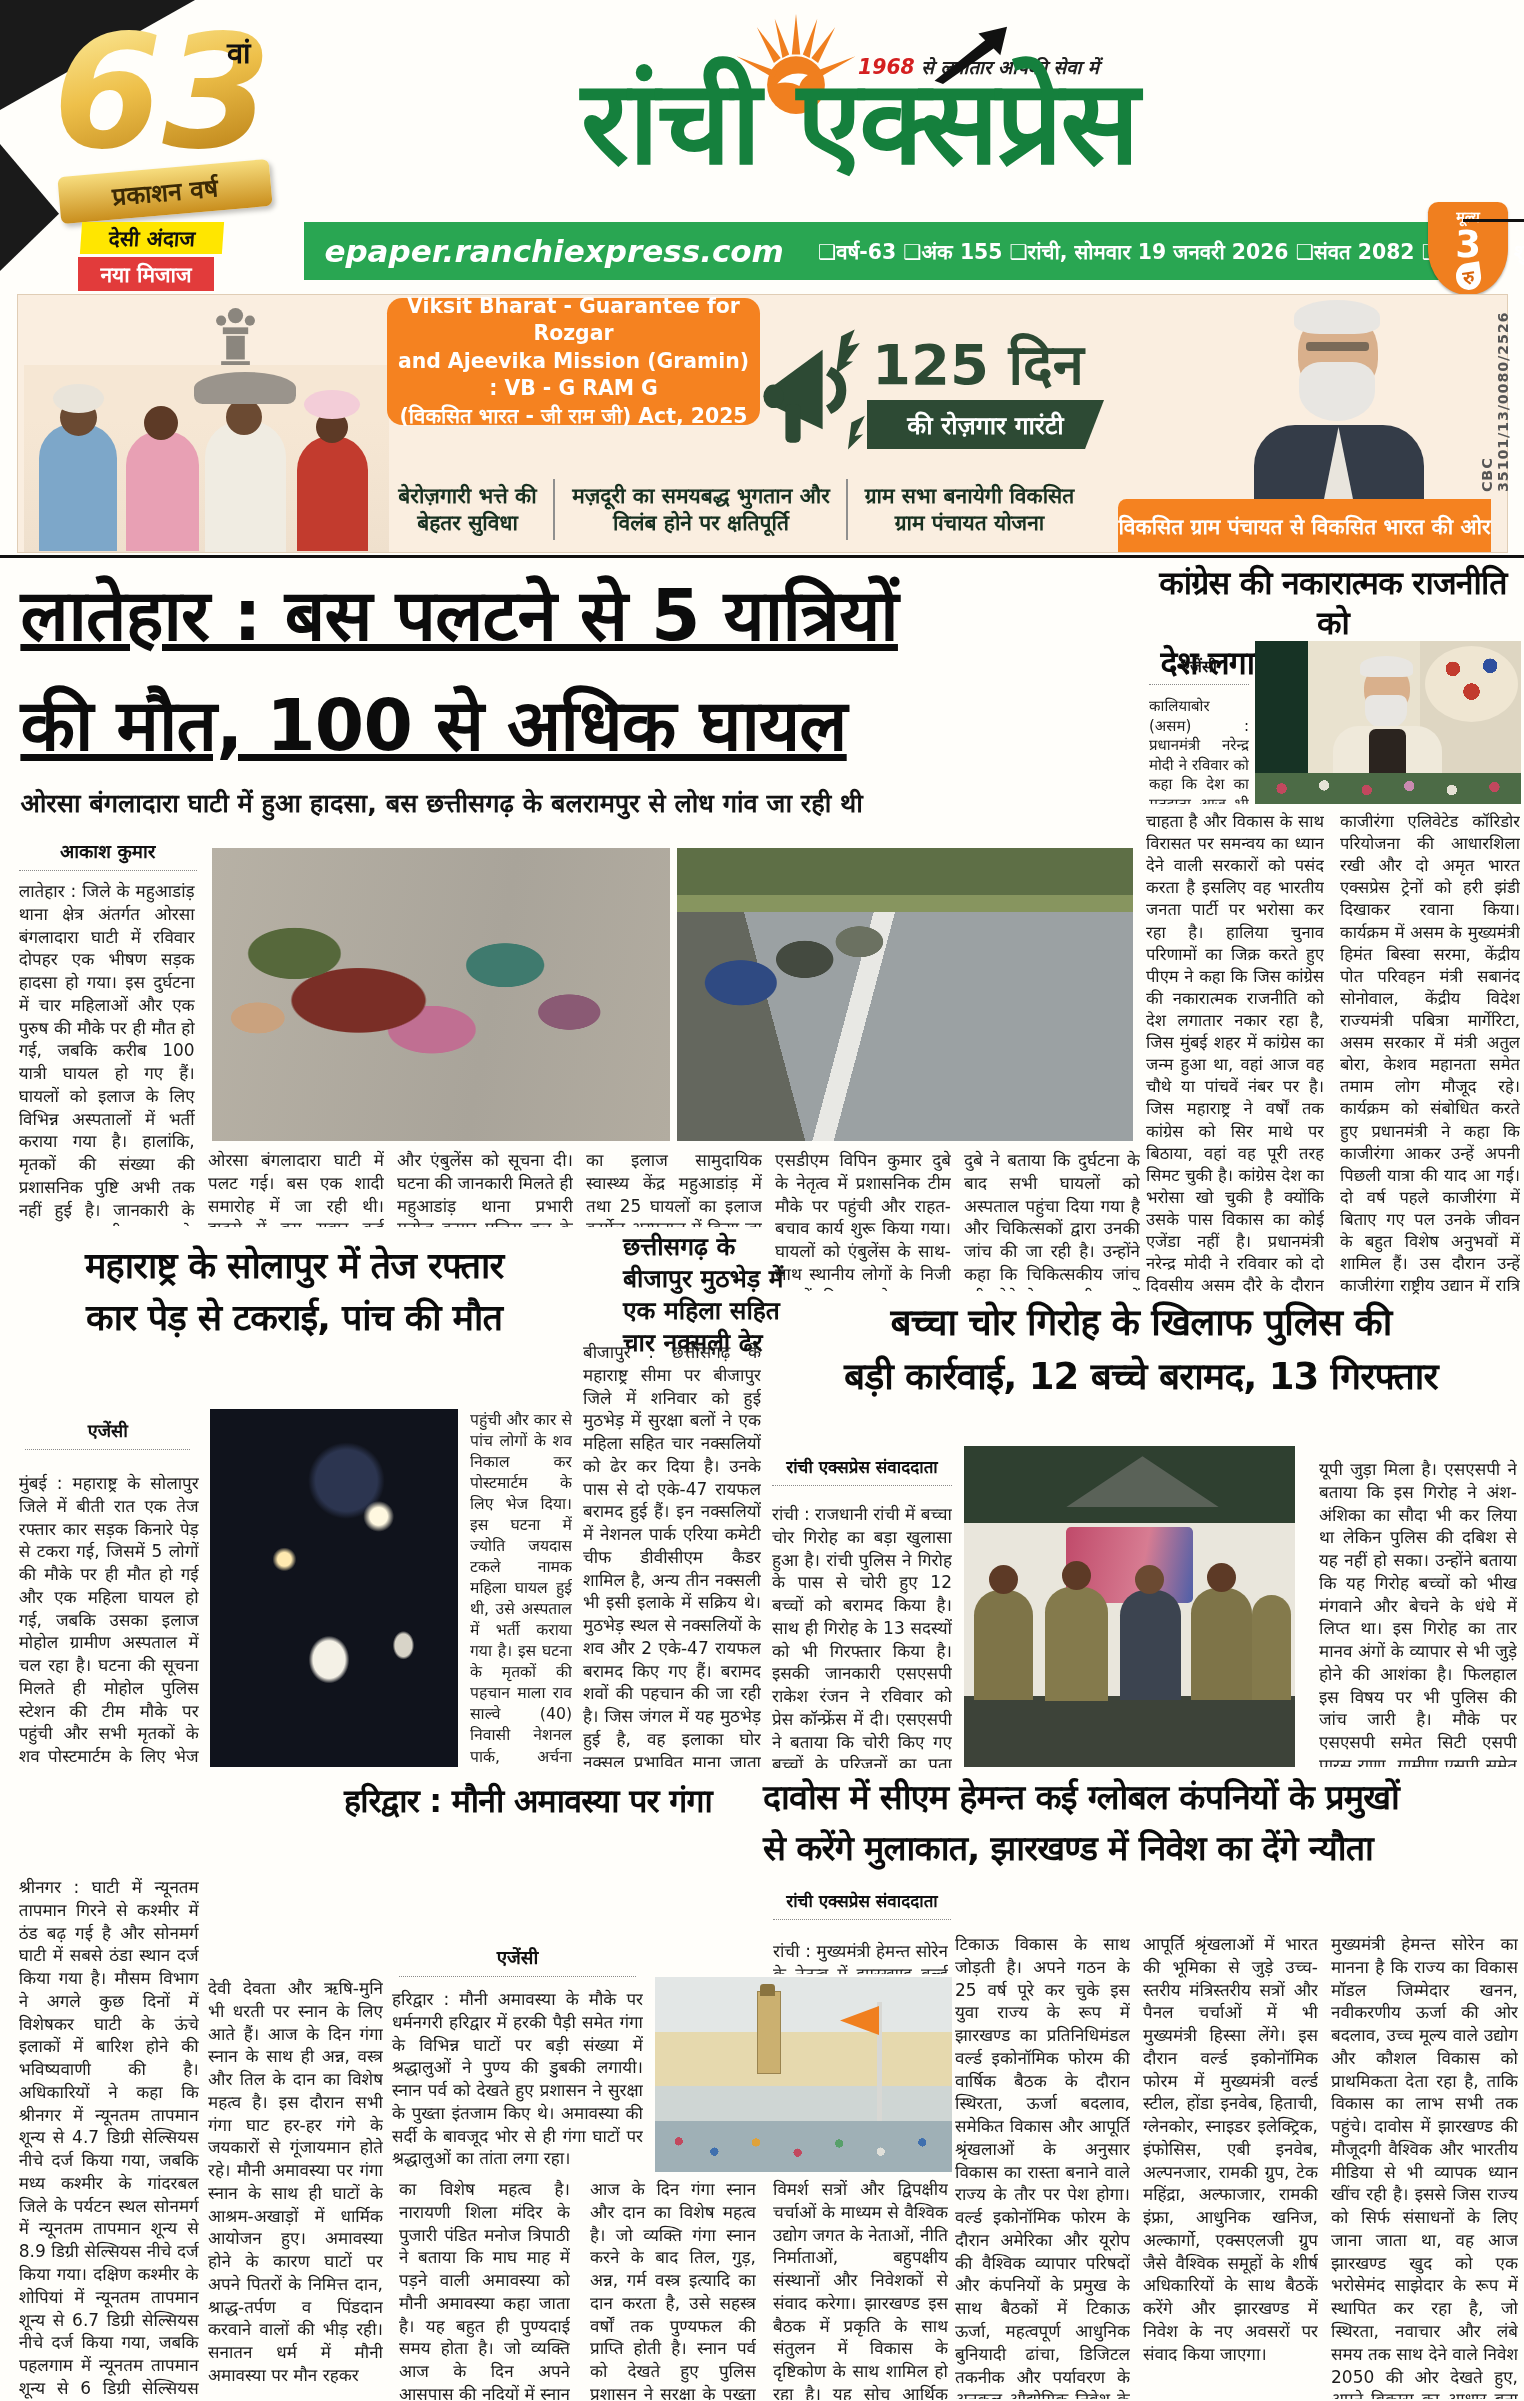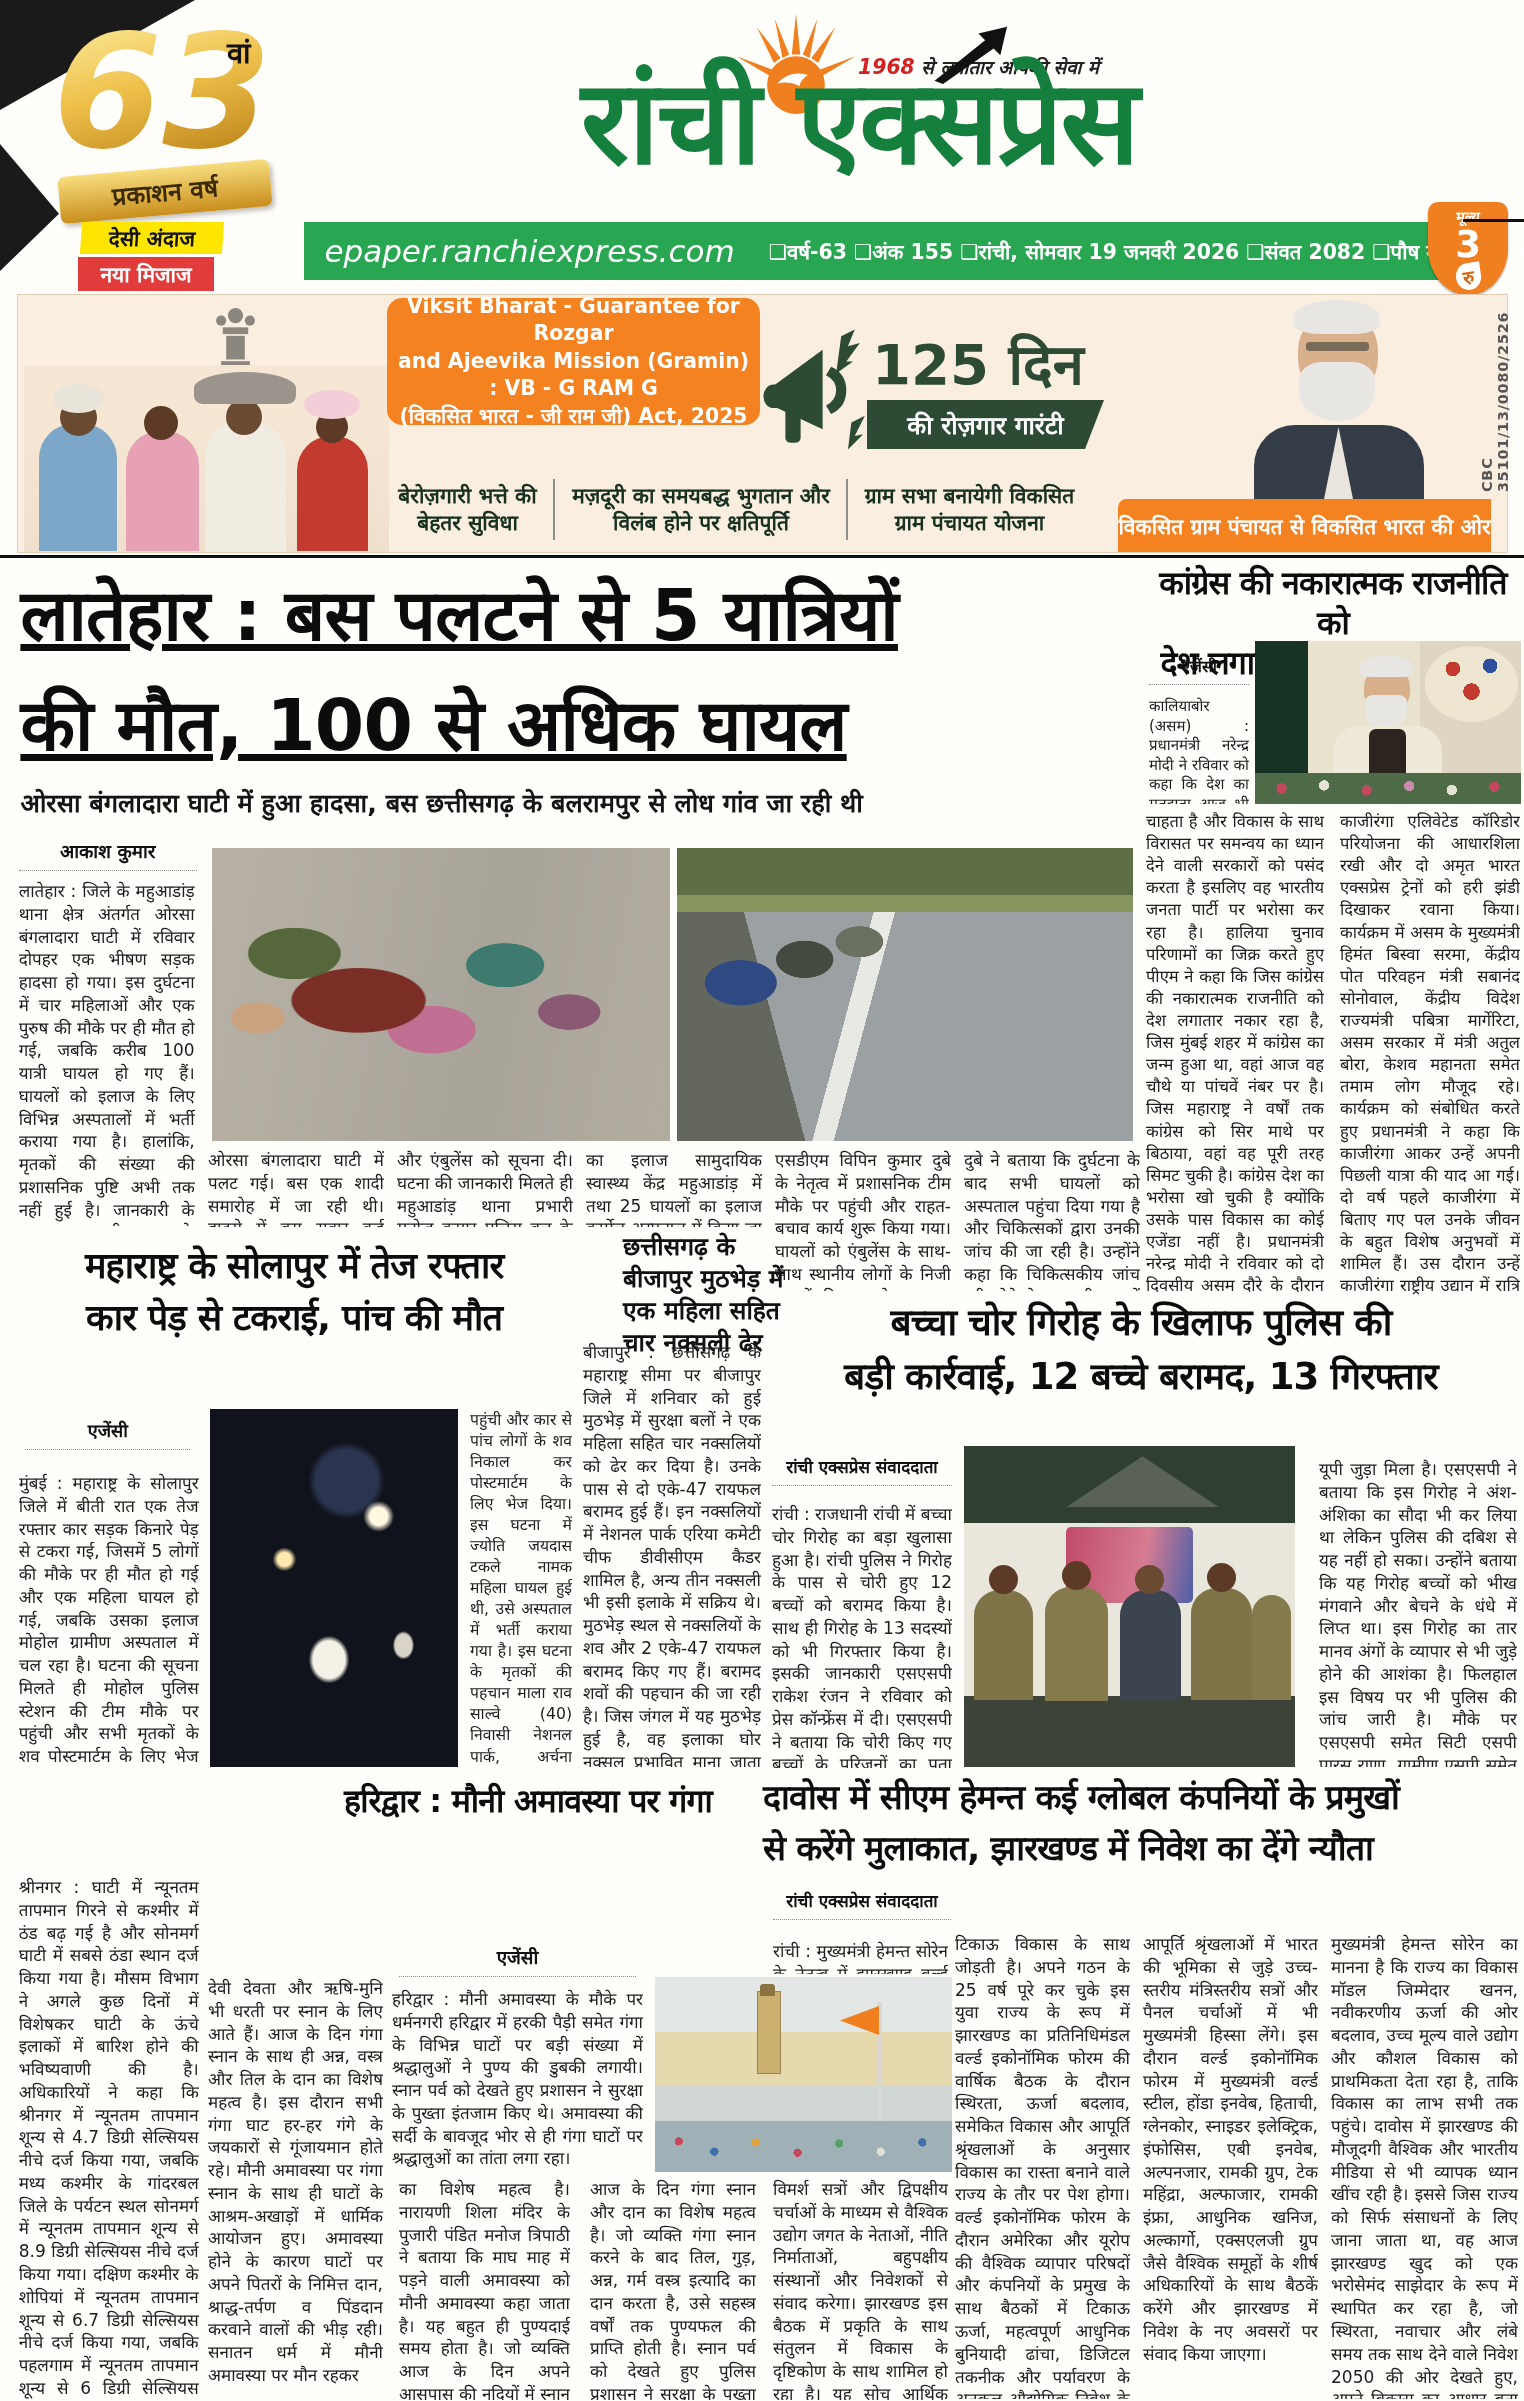--- a/index.html
+++ b/index.html
@@ -24,21 +24,21 @@
   #badge-yellow{left:81px;top:222px;width:142px;height:32px;background:#ffe600;color:#111;
           font-weight:800;font-size:21px;display:flex;align-items:center;justify-content:center;transform:skewX(-4deg);}
   #badge-red{left:78px;top:257px;width:136px;height:34px;background:#e23b3b;color:#fff;
           font-weight:800;font-size:21px;display:flex;align-items:center;justify-content:center;}
   #paper-title{left:329px;top:56px;width:1060px;font-size:117px;font-weight:800;letter-spacing:-2.5px;
           white-space:nowrap;color:#15803d;text-align:center;line-height:1.15;}
   #tagline{left:858px;top:54px;font-size:18.7px;font-weight:700;font-style:italic;color:#222;}
   #tagline .yr{color:#d42020;font-size:20.4px;}
   #greenbar{left:304px;top:222px;width:1153px;height:58px;background:#29a652;color:#fff;
           display:flex;align-items:center;padding:0 20.4px;box-sizing:border-box;gap:34px;}
-  #site{font-size:31px;font-weight:400;font-style:italic;text-align:right;}
+  #site{font-size:31px;font-weight:700;font-style:italic;text-align:right;}
   #issue-info{font-size:20.4px;font-weight:700;white-space:nowrap;}
   #price{left:1428px;top:202px;width:80px;height:93px;background:#f07f1f;border-radius:10.2px 10.2px 50% 50%;
           color:#fff;text-align:center;box-shadow:0 1.7px 2.5px rgba(0,0,0,.3);}
   #price .lbl{font-size:14.4px;font-weight:700;margin-top:5.1px;}
   #price .val{font-size:37px;font-weight:800;line-height:1;}
   #price .cur{display:inline-block;background:#fff;color:#d8650d;font-size:18.7px;font-weight:800;
           border-radius:50% 0 50% 50%;padding:0.8px 6.8px;transform:rotate(-8deg);}
   #toprule-r{left:1463px;top:219px;width:62px;height:3.4px;background:#111;}
   
   #adbox{left:17px;top:294px;width:1491px;height:259px;background:#faeee0;border:0.8px solid #e0cdb5;box-sizing:border-box;}

